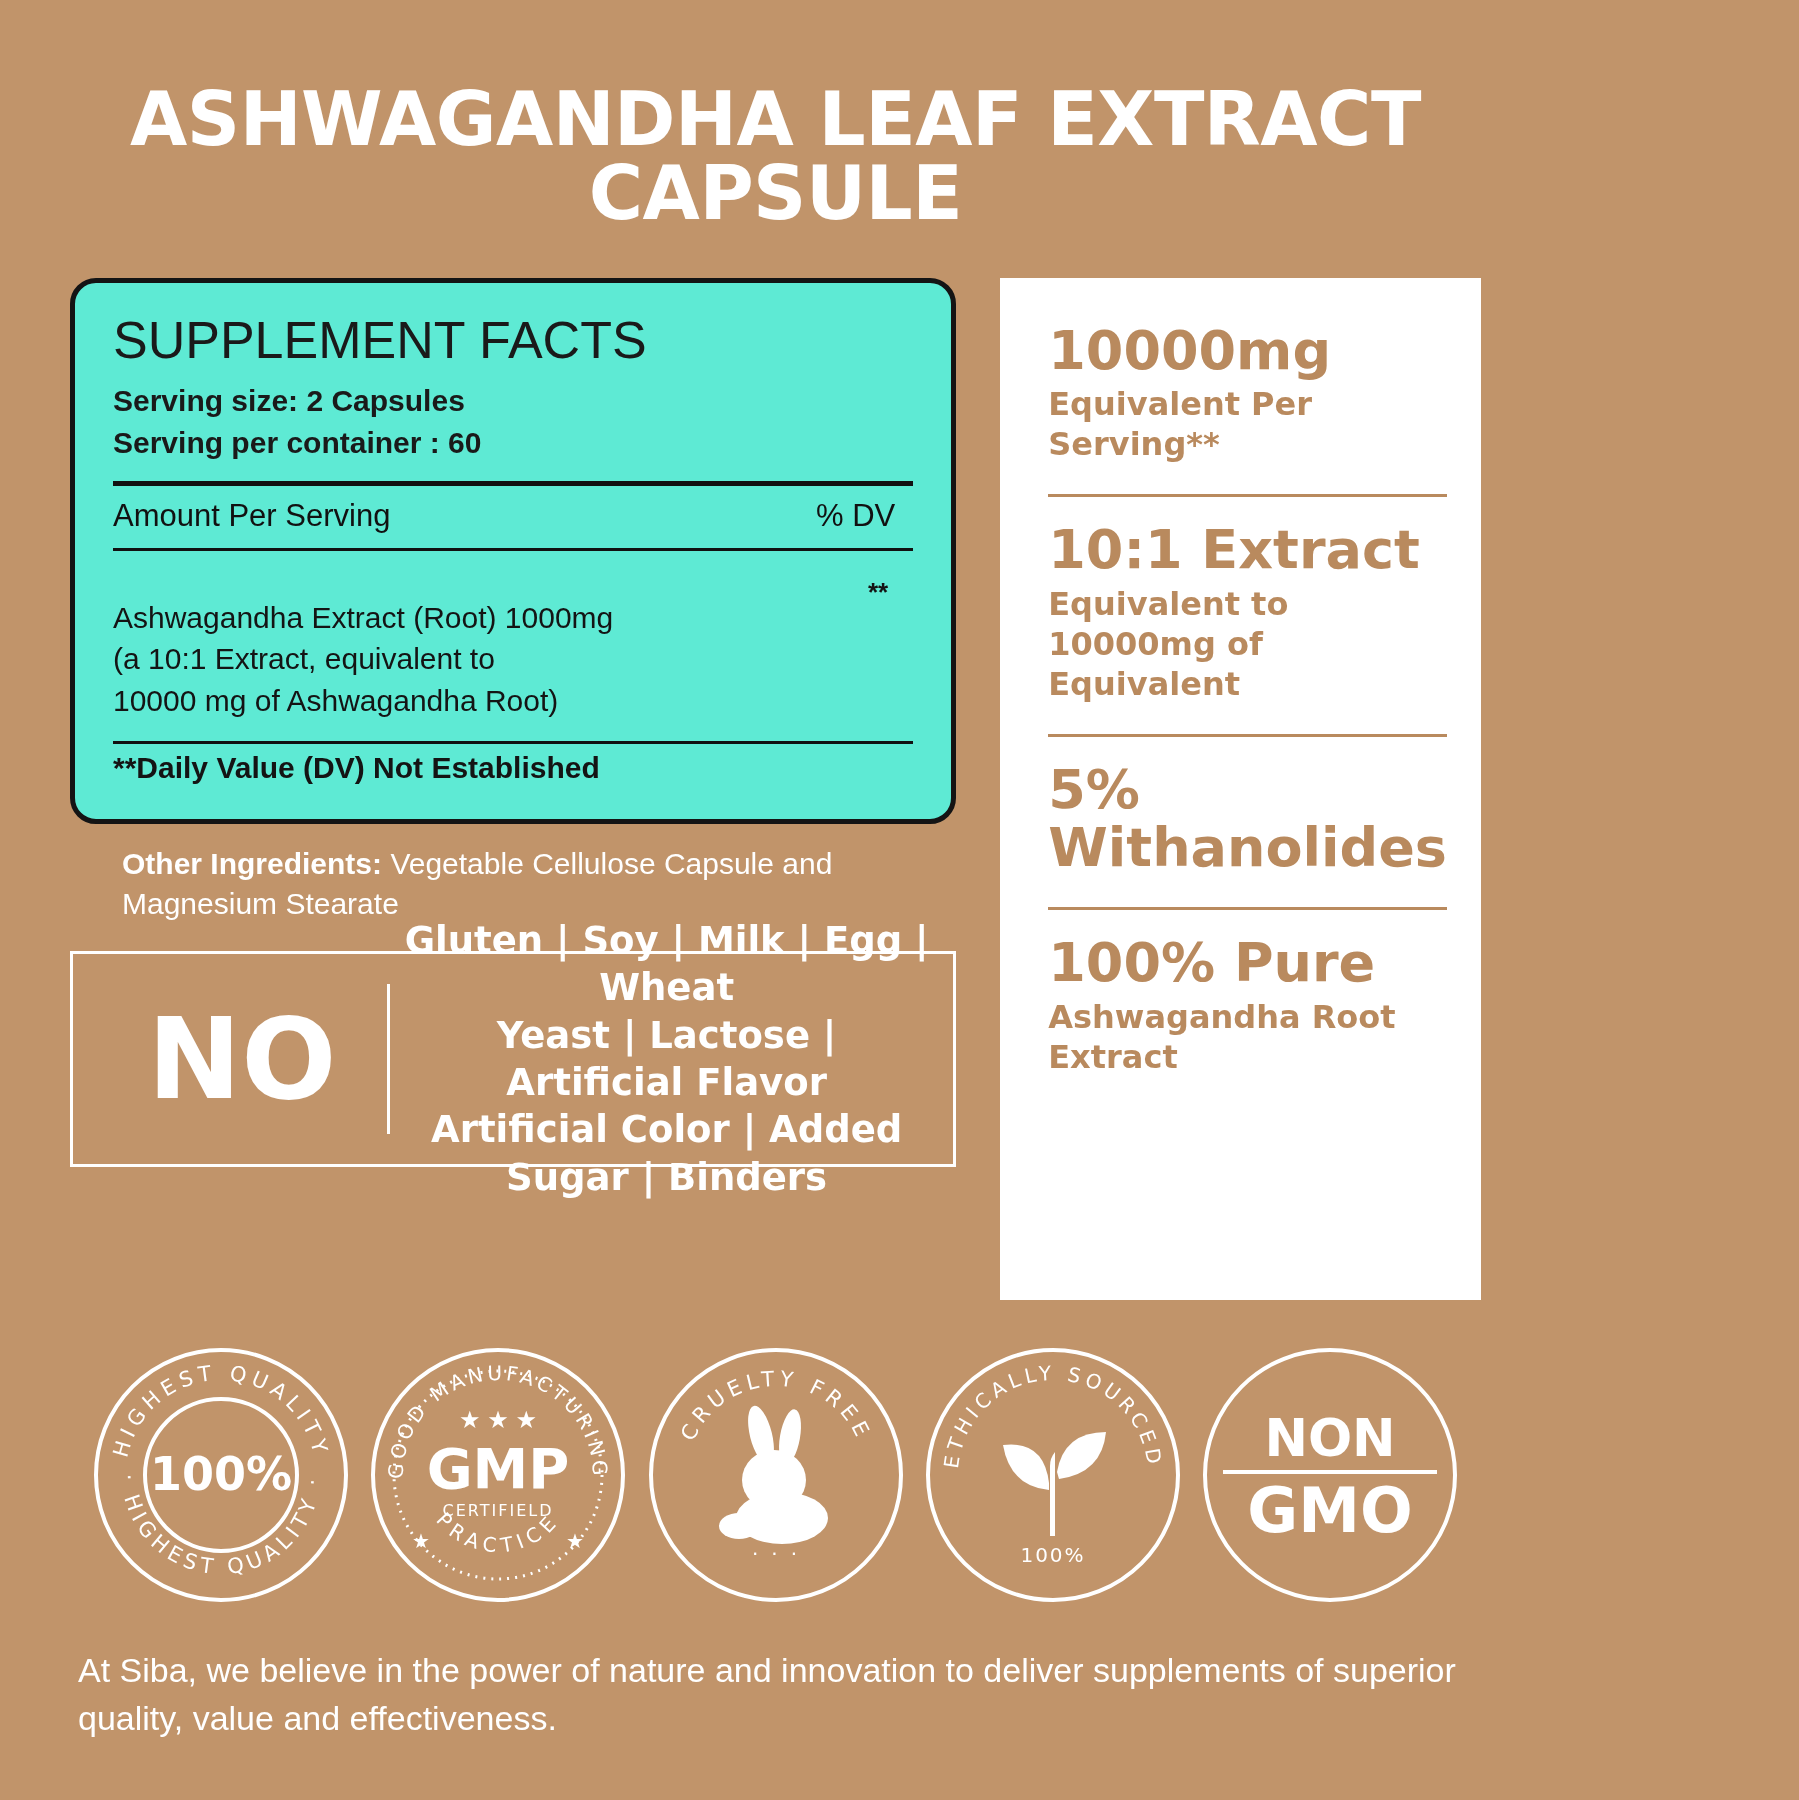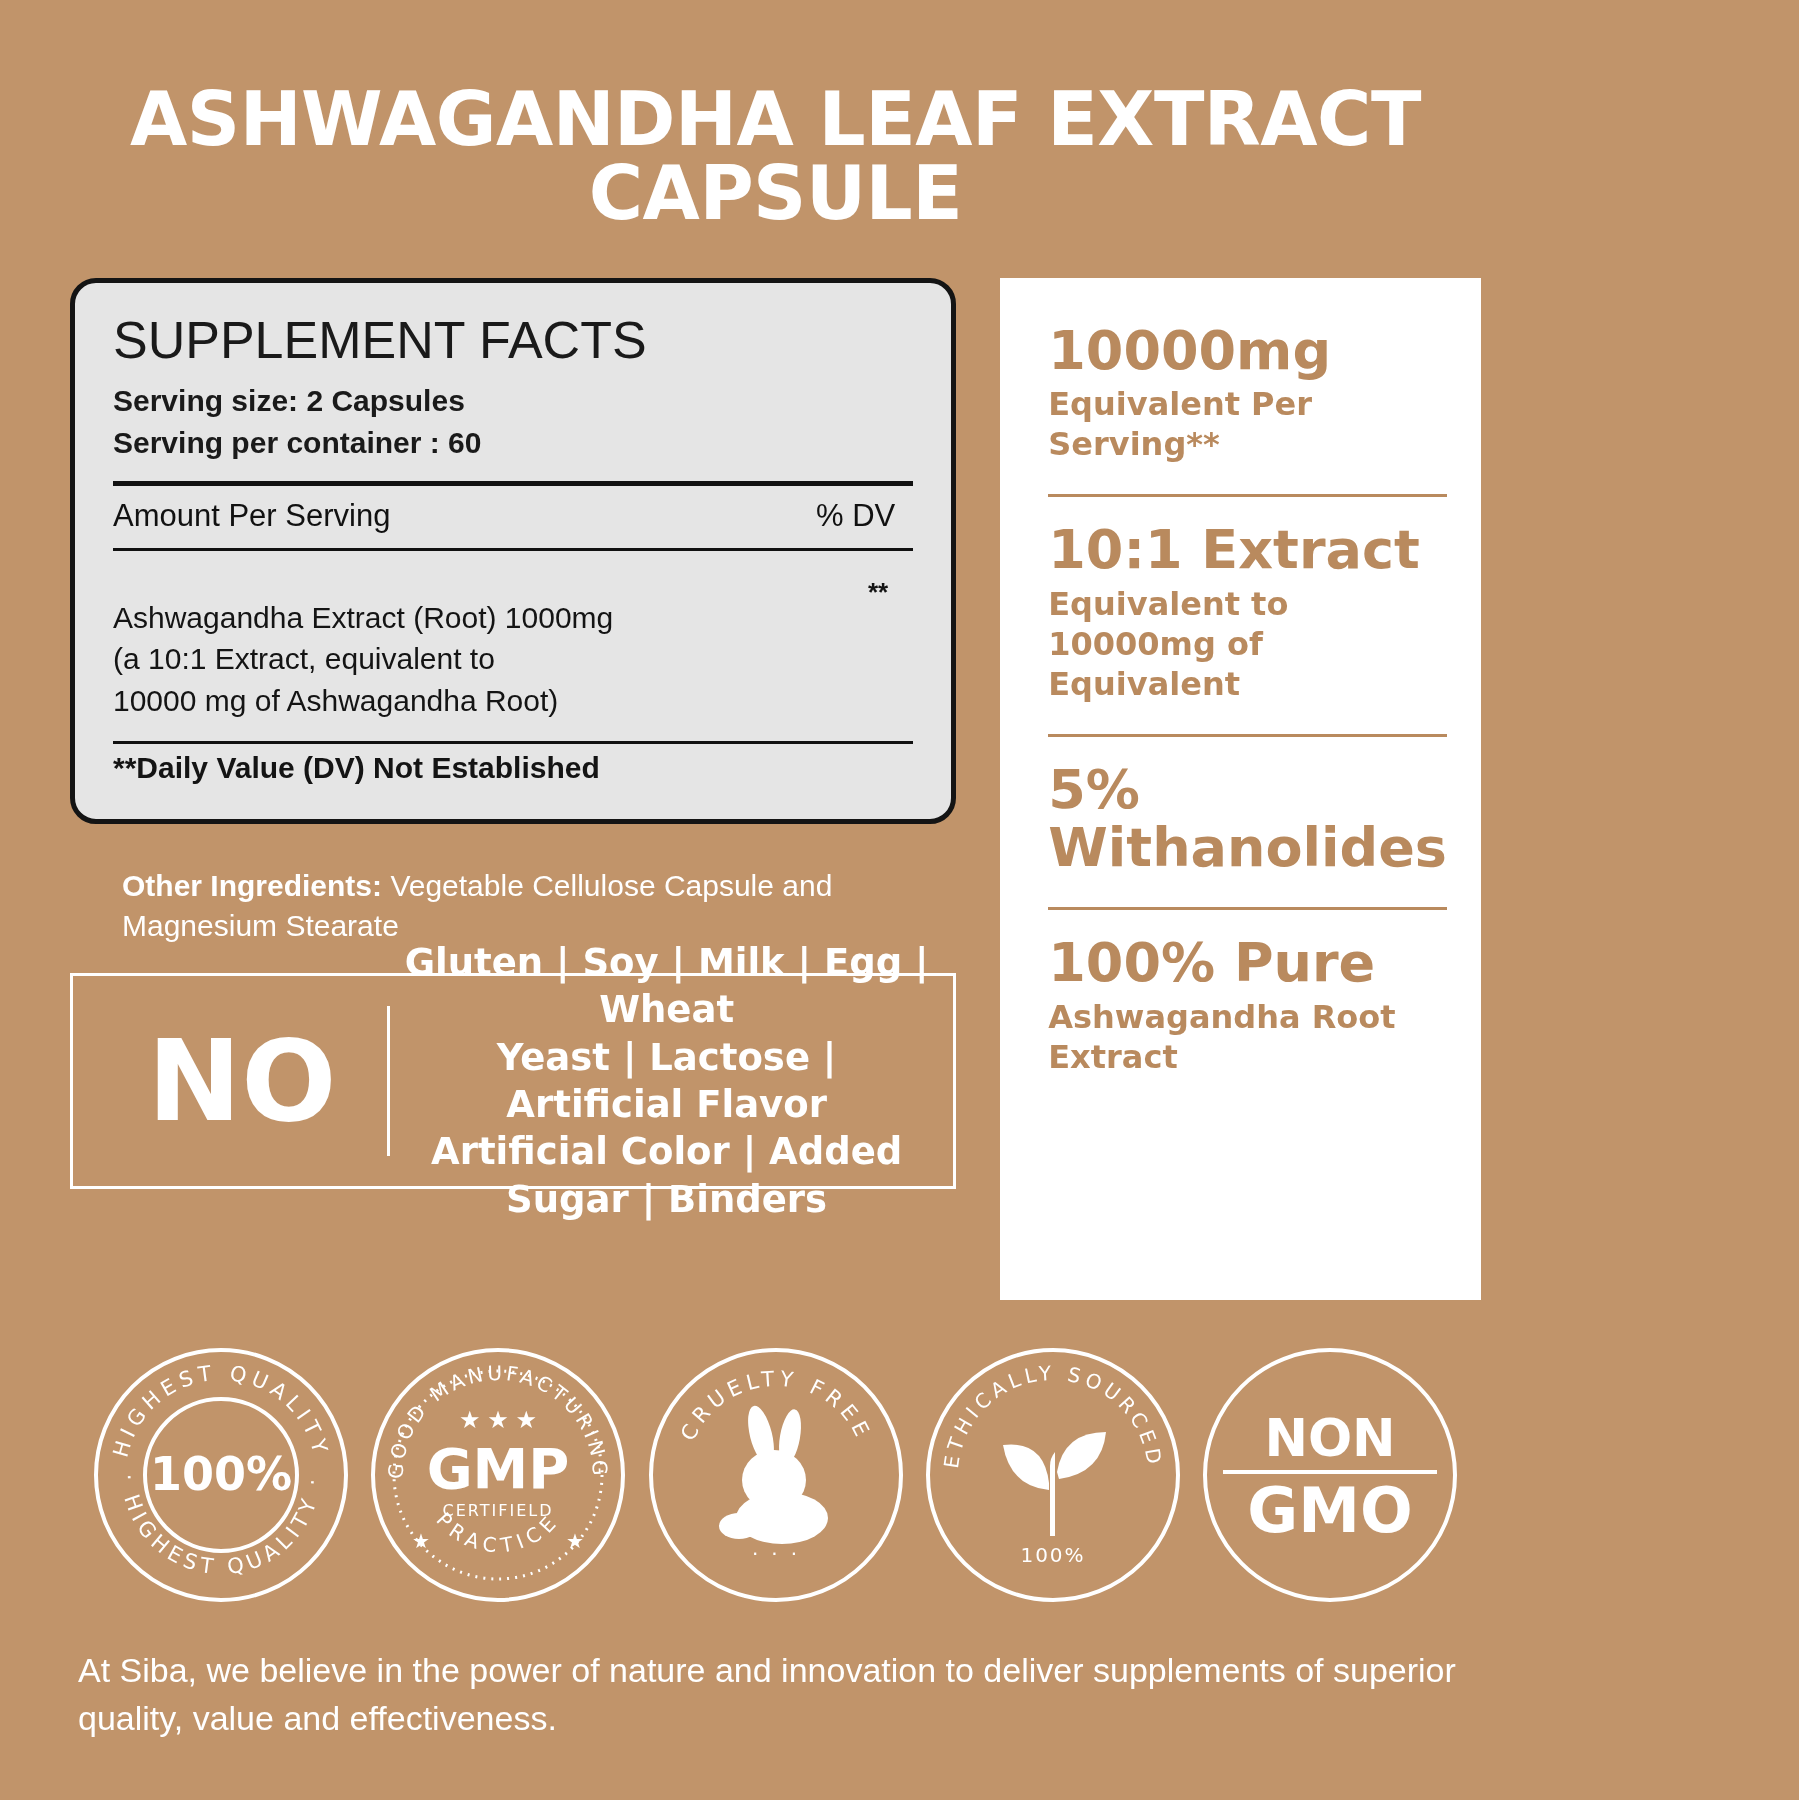--- a/index.html
+++ b/index.html
@@ -35,21 +35,21 @@
     display: flex;
     padding: 0 70px;
     margin-top: 48px;
     gap: 44px;
   }
   .left-col { width: 1040px; }
   .right-col { width: 545px; }
 
   
   .facts {
-    background: #e5e5e5;
+    background: #5eead4;
     border: 5px solid #141414;
     border-radius: 26px;
     padding: 30px 38px 34px 38px;
   }
   .facts h2 {
     font-family: "Liberation Sans", sans-serif;
     font-weight: normal;
     font-size: 52px;
     color: #1a1a1a;
     letter-spacing: 0px;
@@ -103,21 +103,21 @@
     font-weight: bold;
     color: #141414;
     padding-top: 7px;
   }
 
   
   .other-ing {
     color: #ffffff;
     font-size: 30px;
     line-height: 1.35;
-    padding: 42px 6px 0 52px;
+    padding: 20px 6px 0 52px;
   }
   .other-ing b { font-weight: bold; }
 
   
   .no-box {
     margin: 26px 0 0 0;
     border: 3px solid #ffffff;
     display: flex;
     align-items: center;
     padding: 18px 24px;

